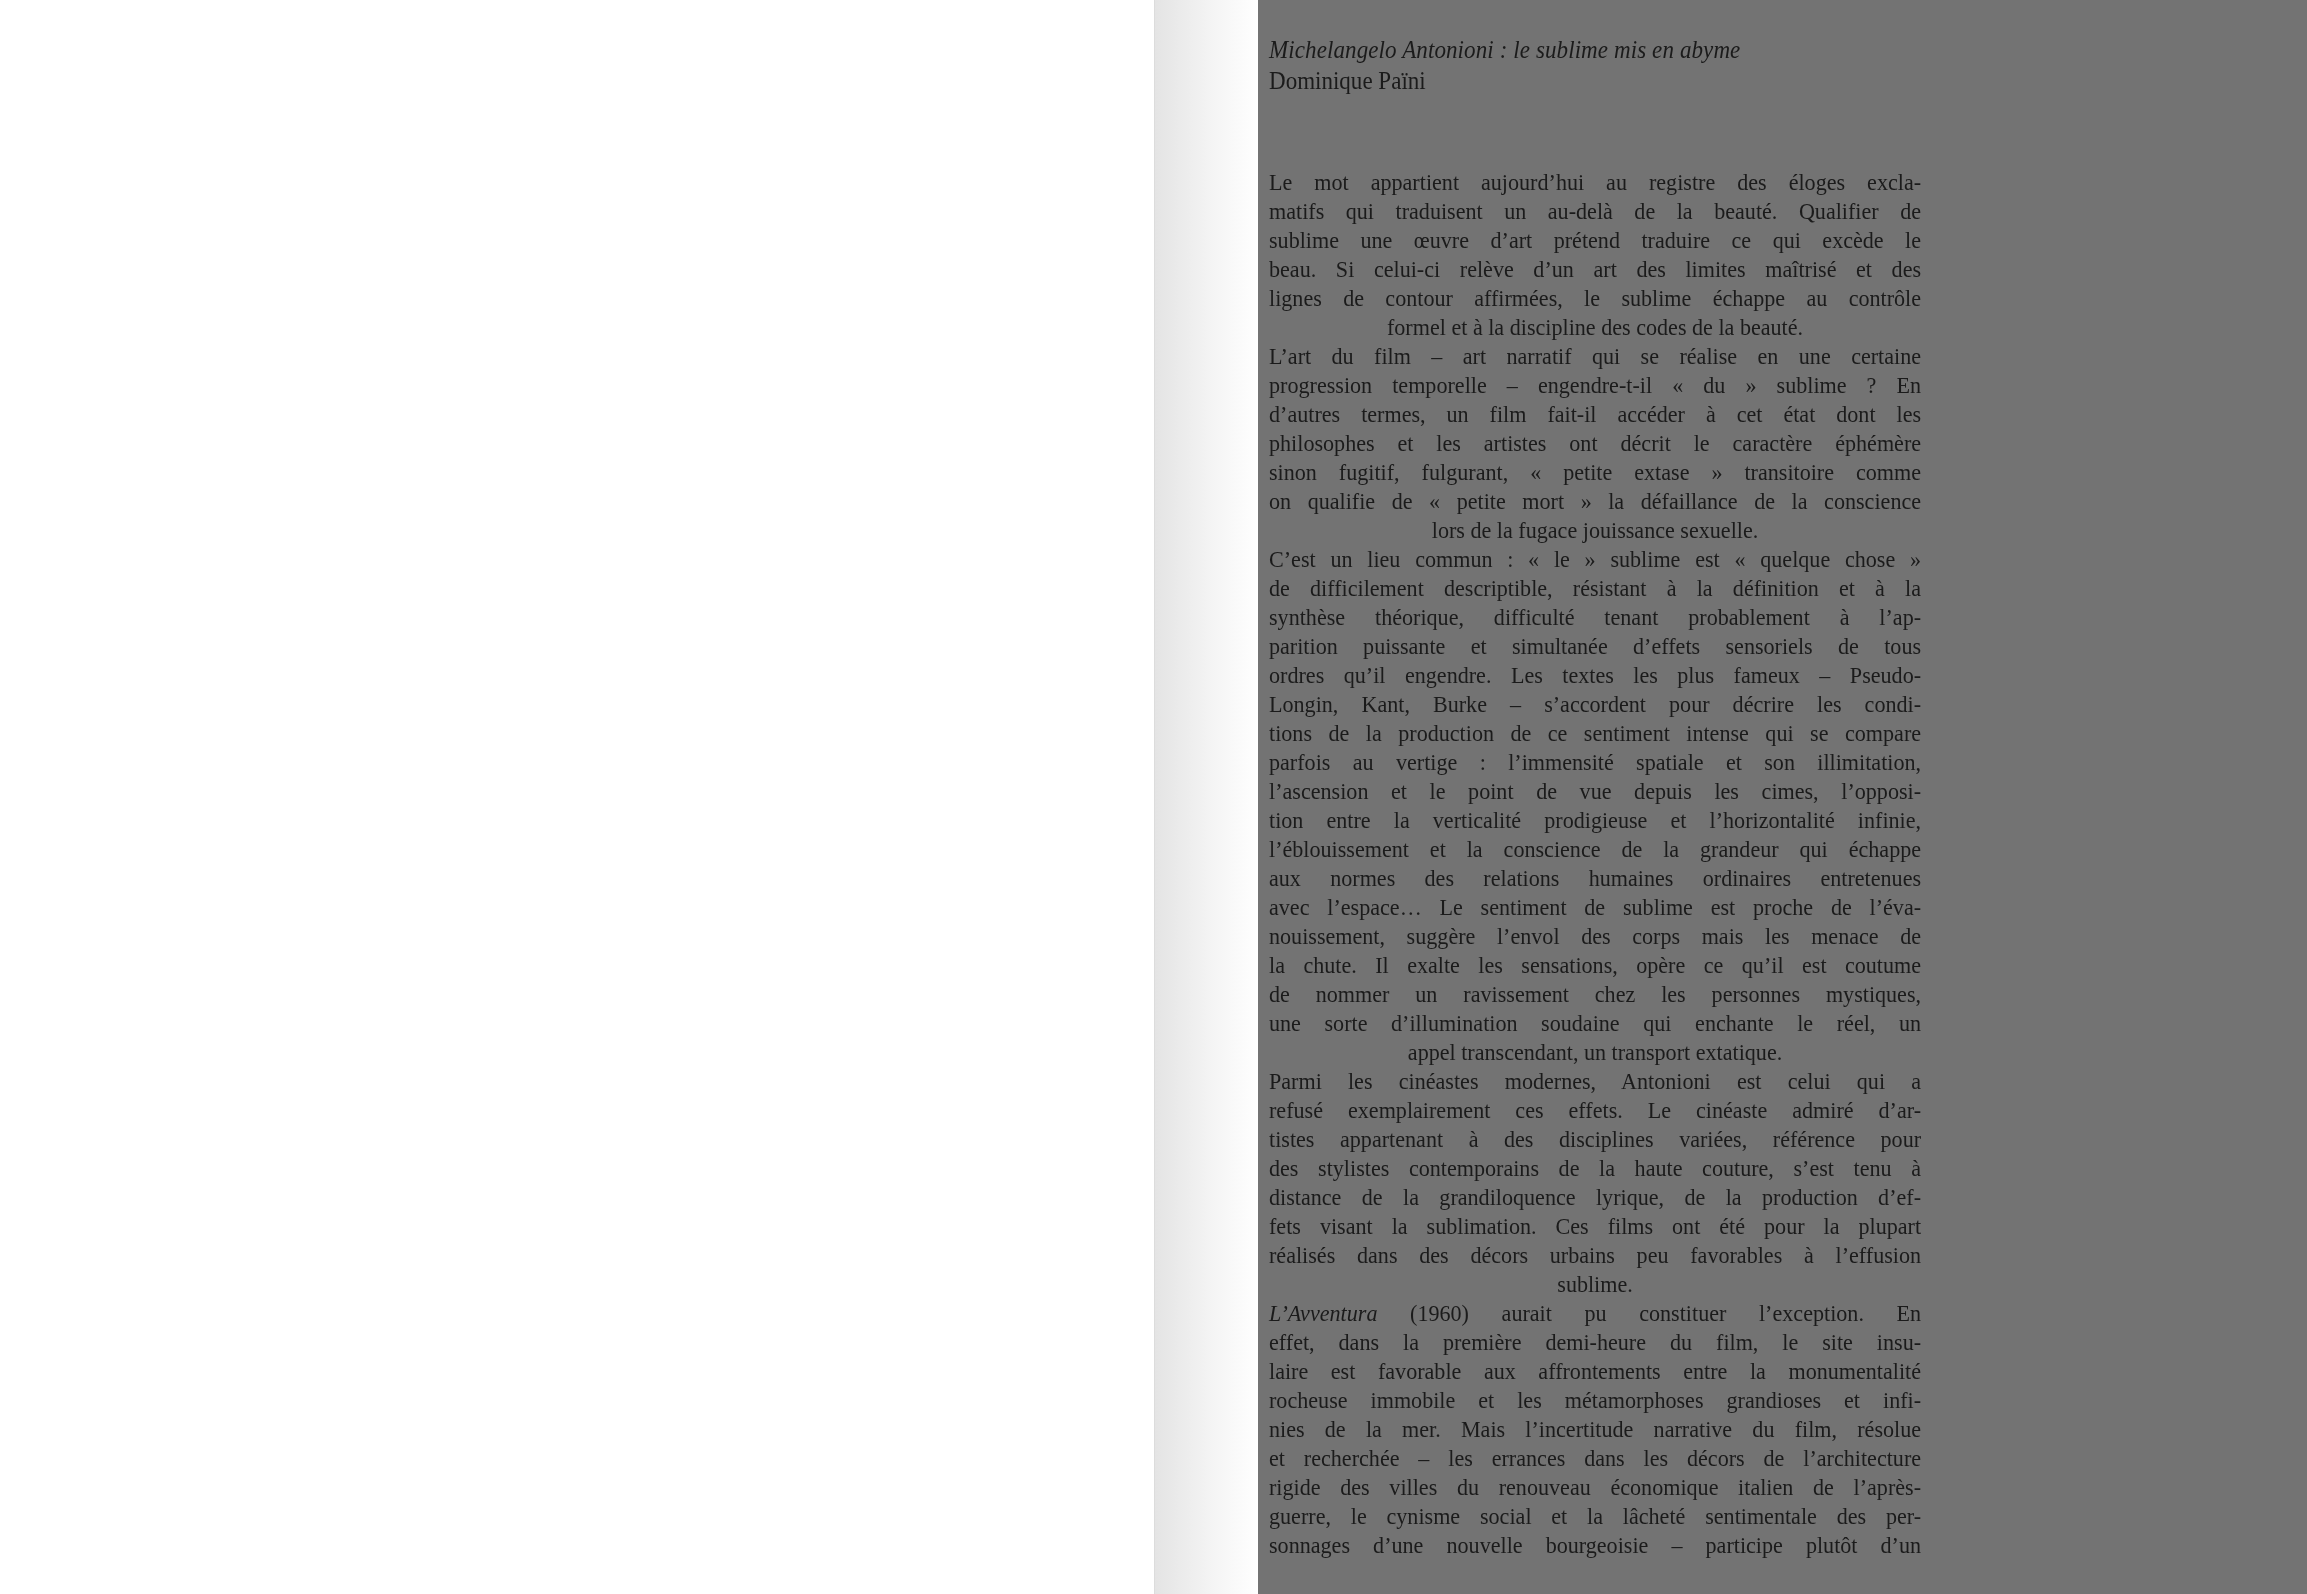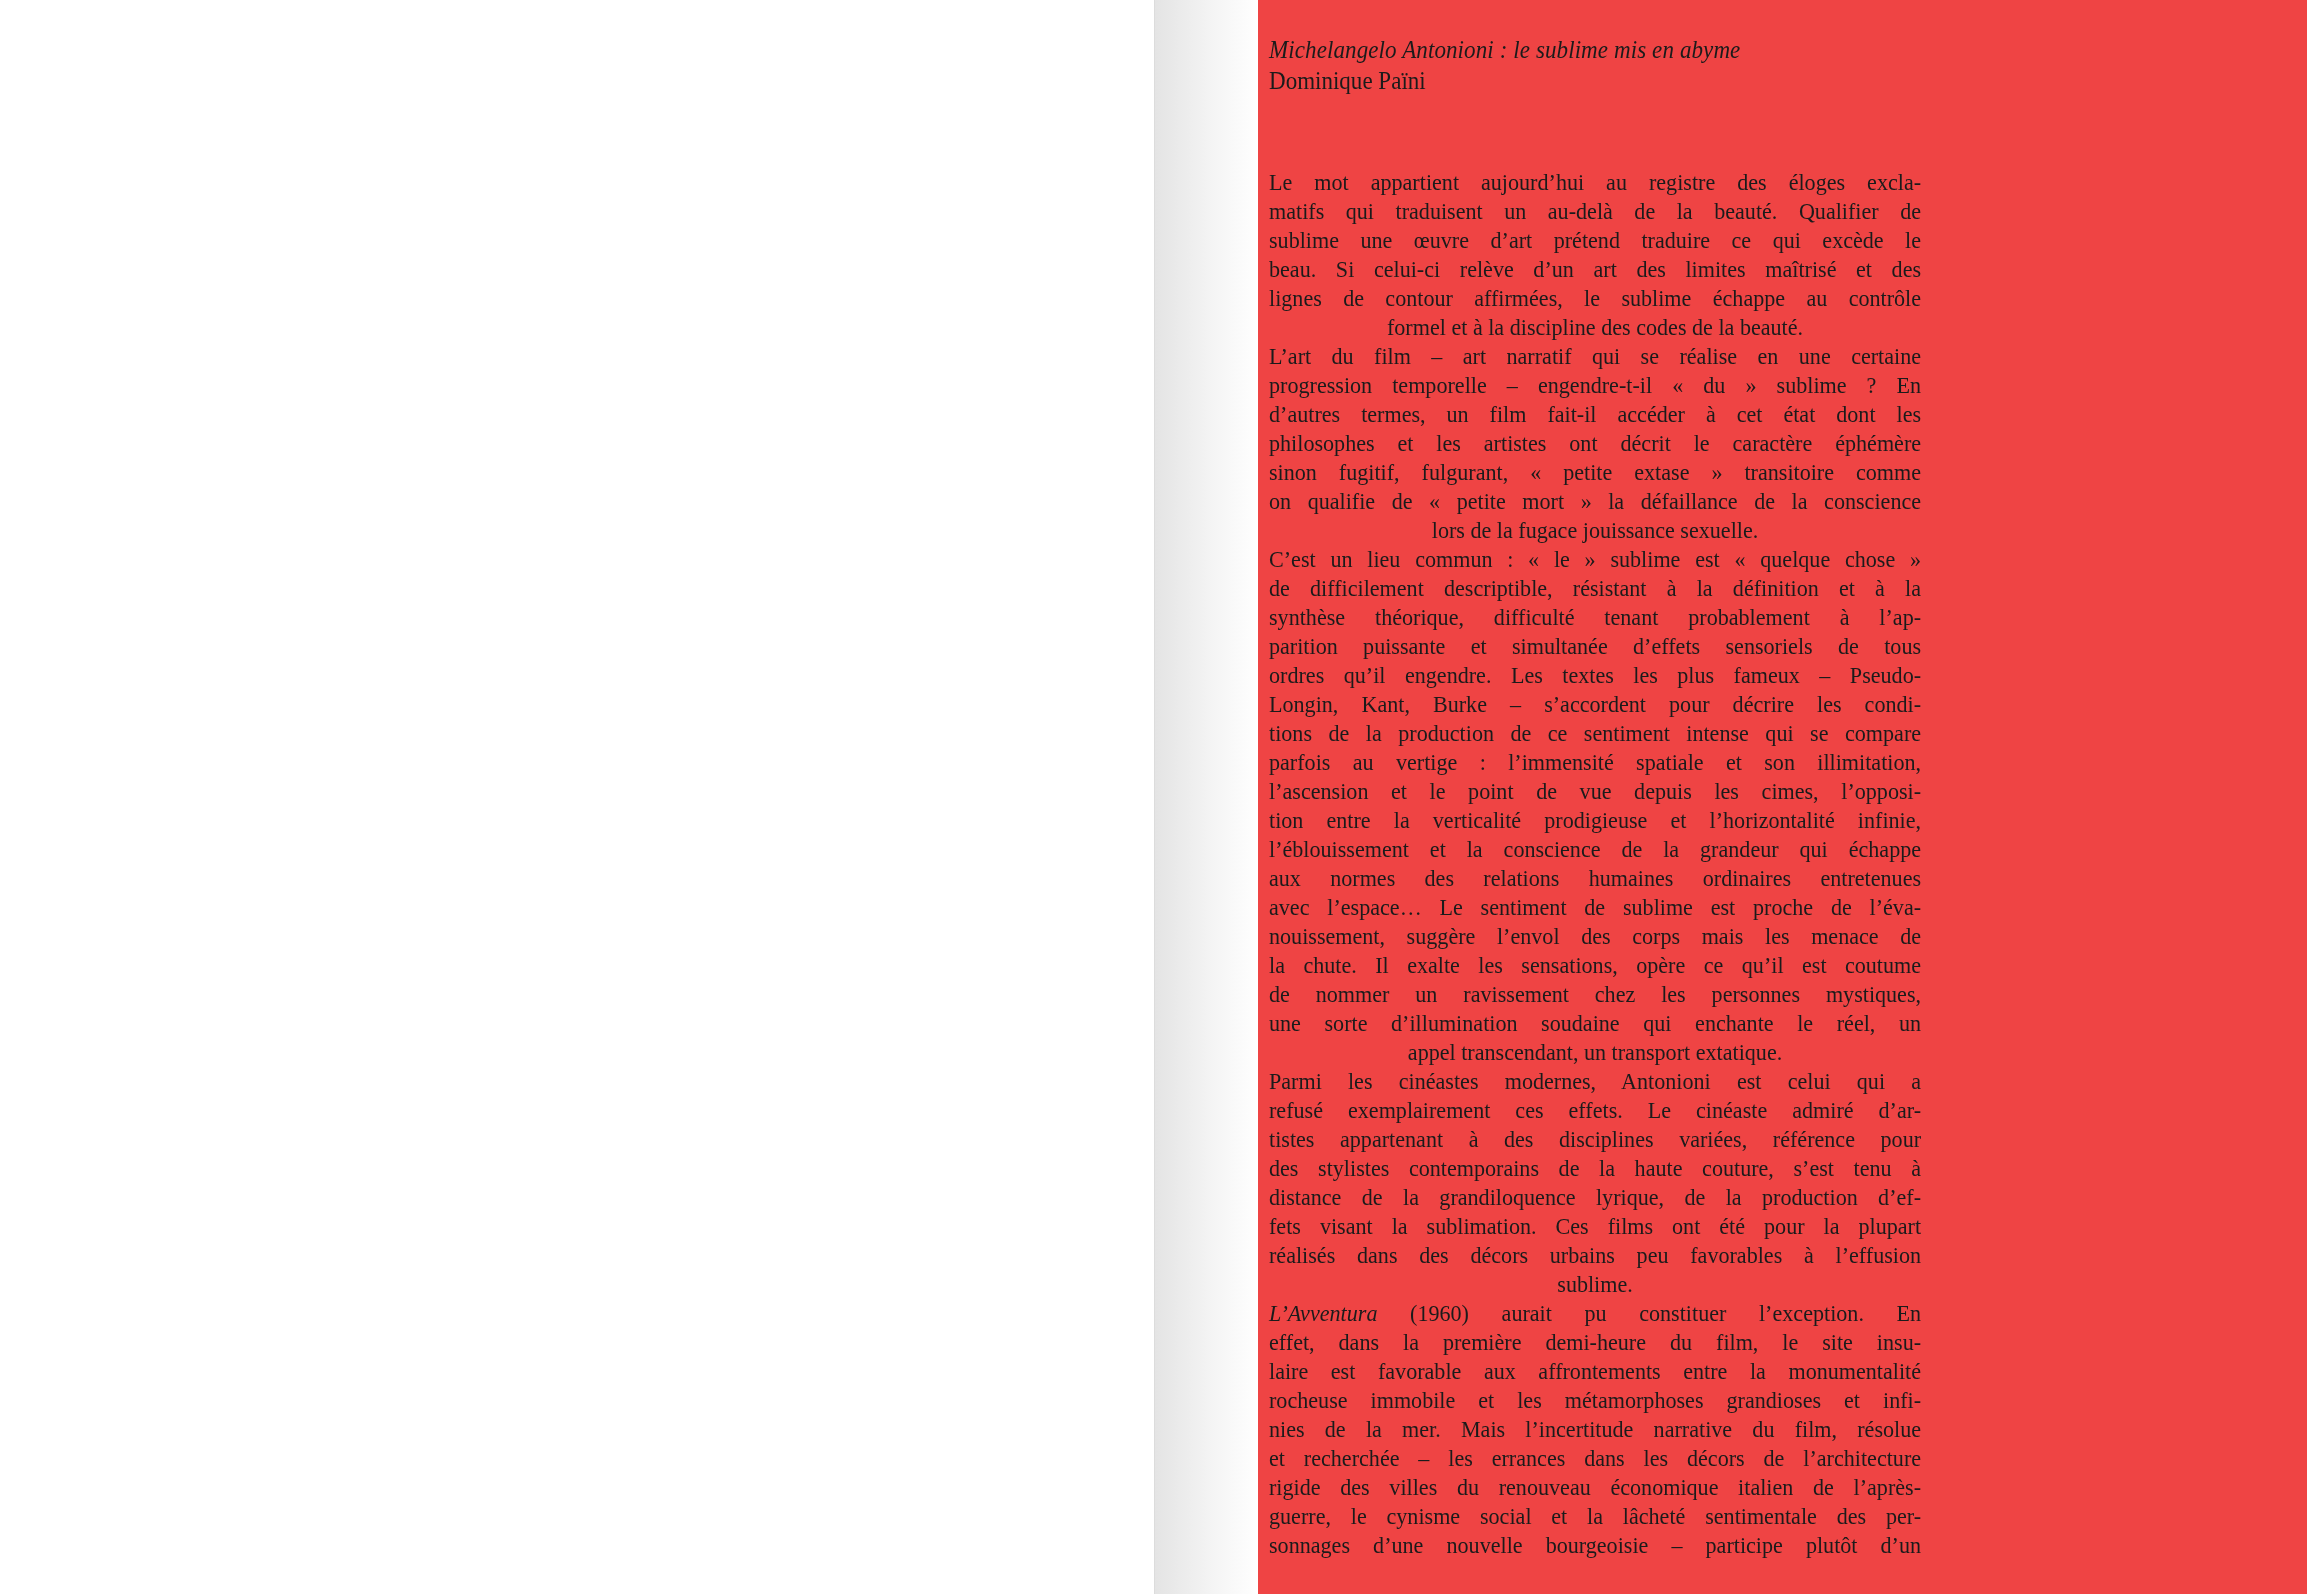--- a/index.html
+++ b/index.html
@@ -4,21 +4,21 @@
 <style>
   html, body {
     margin: 0;
     padding: 0;
     background: #ffffff;
   }
   .spread {
     position: relative;
     width: 2307px;
     height: 1594px;
-    background: #ef4444;
+    background: #737373;
     overflow: hidden;
     font-family: "Liberation Serif", serif;
     color: #1b1b1b;
   }
   .left-page {
     position: absolute;
     left: 0;
     top: 0;
     width: 1154px;
     height: 1594px;

